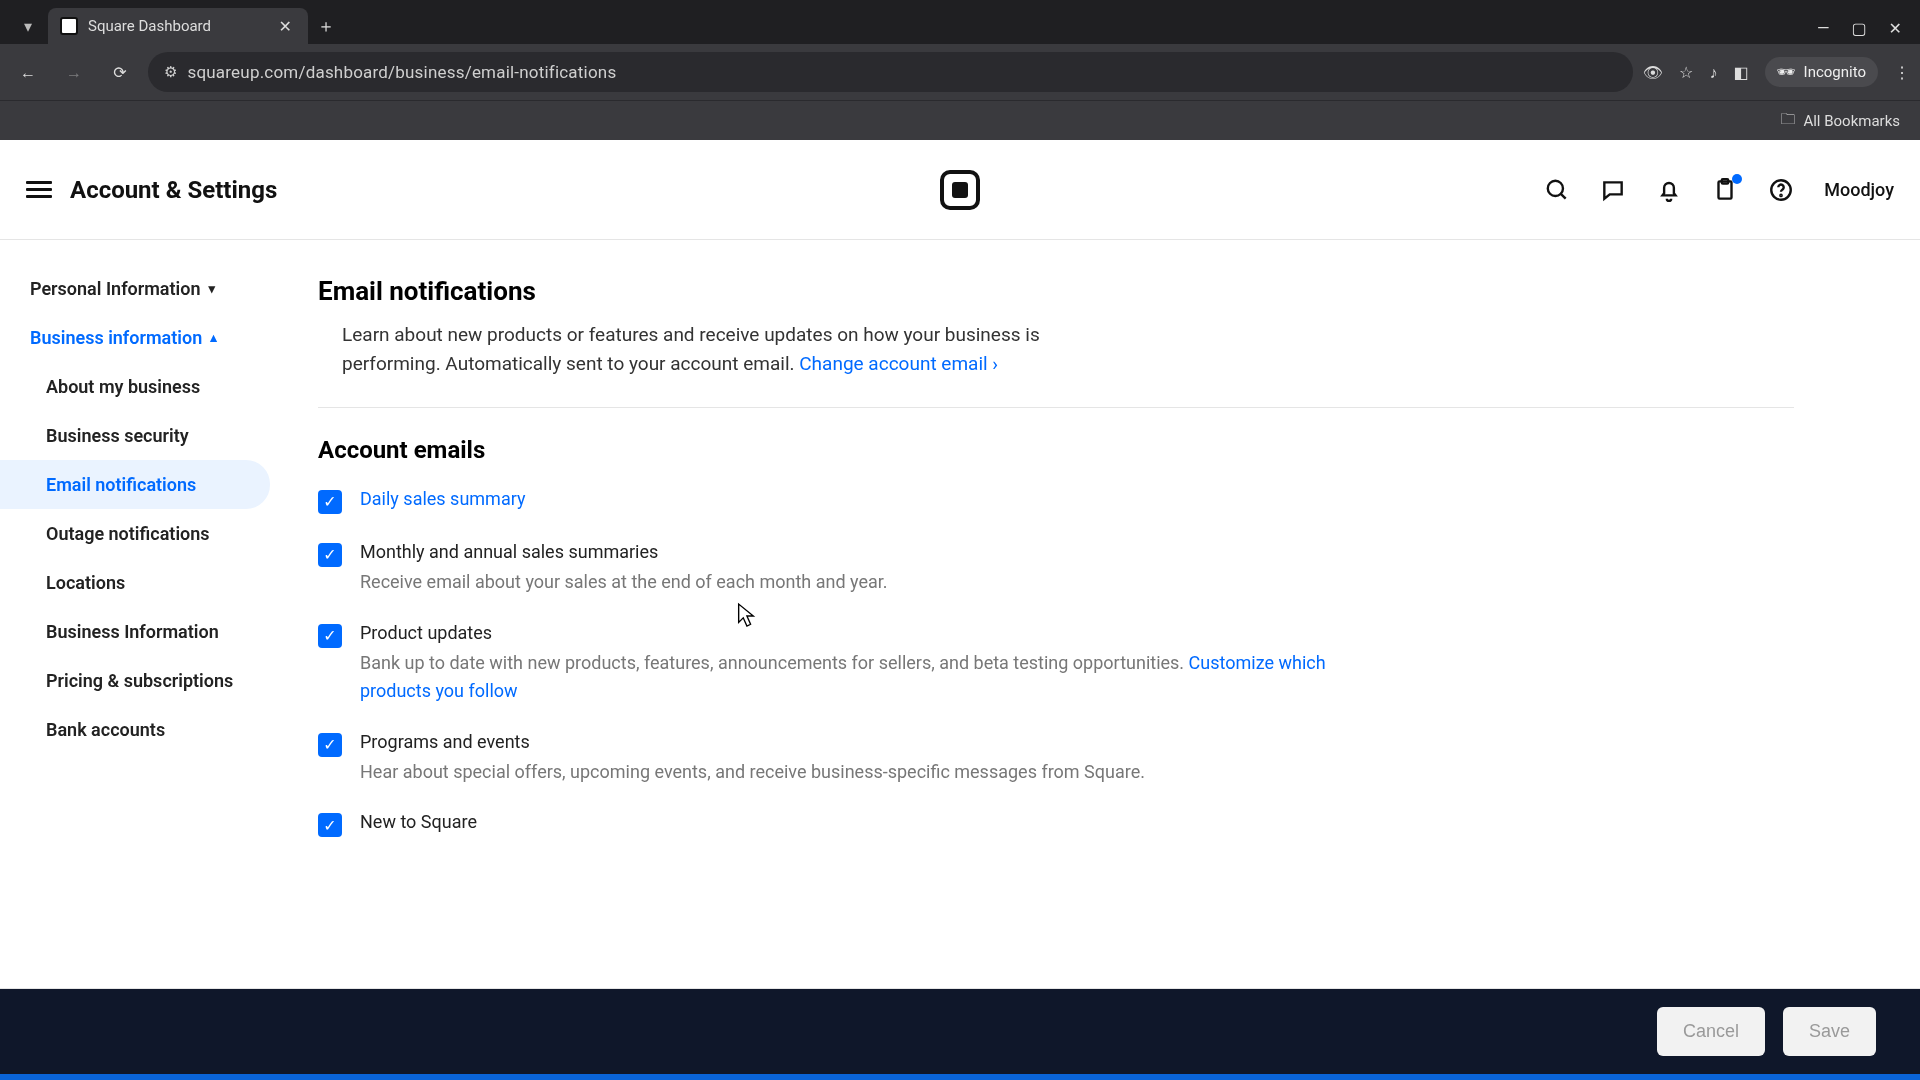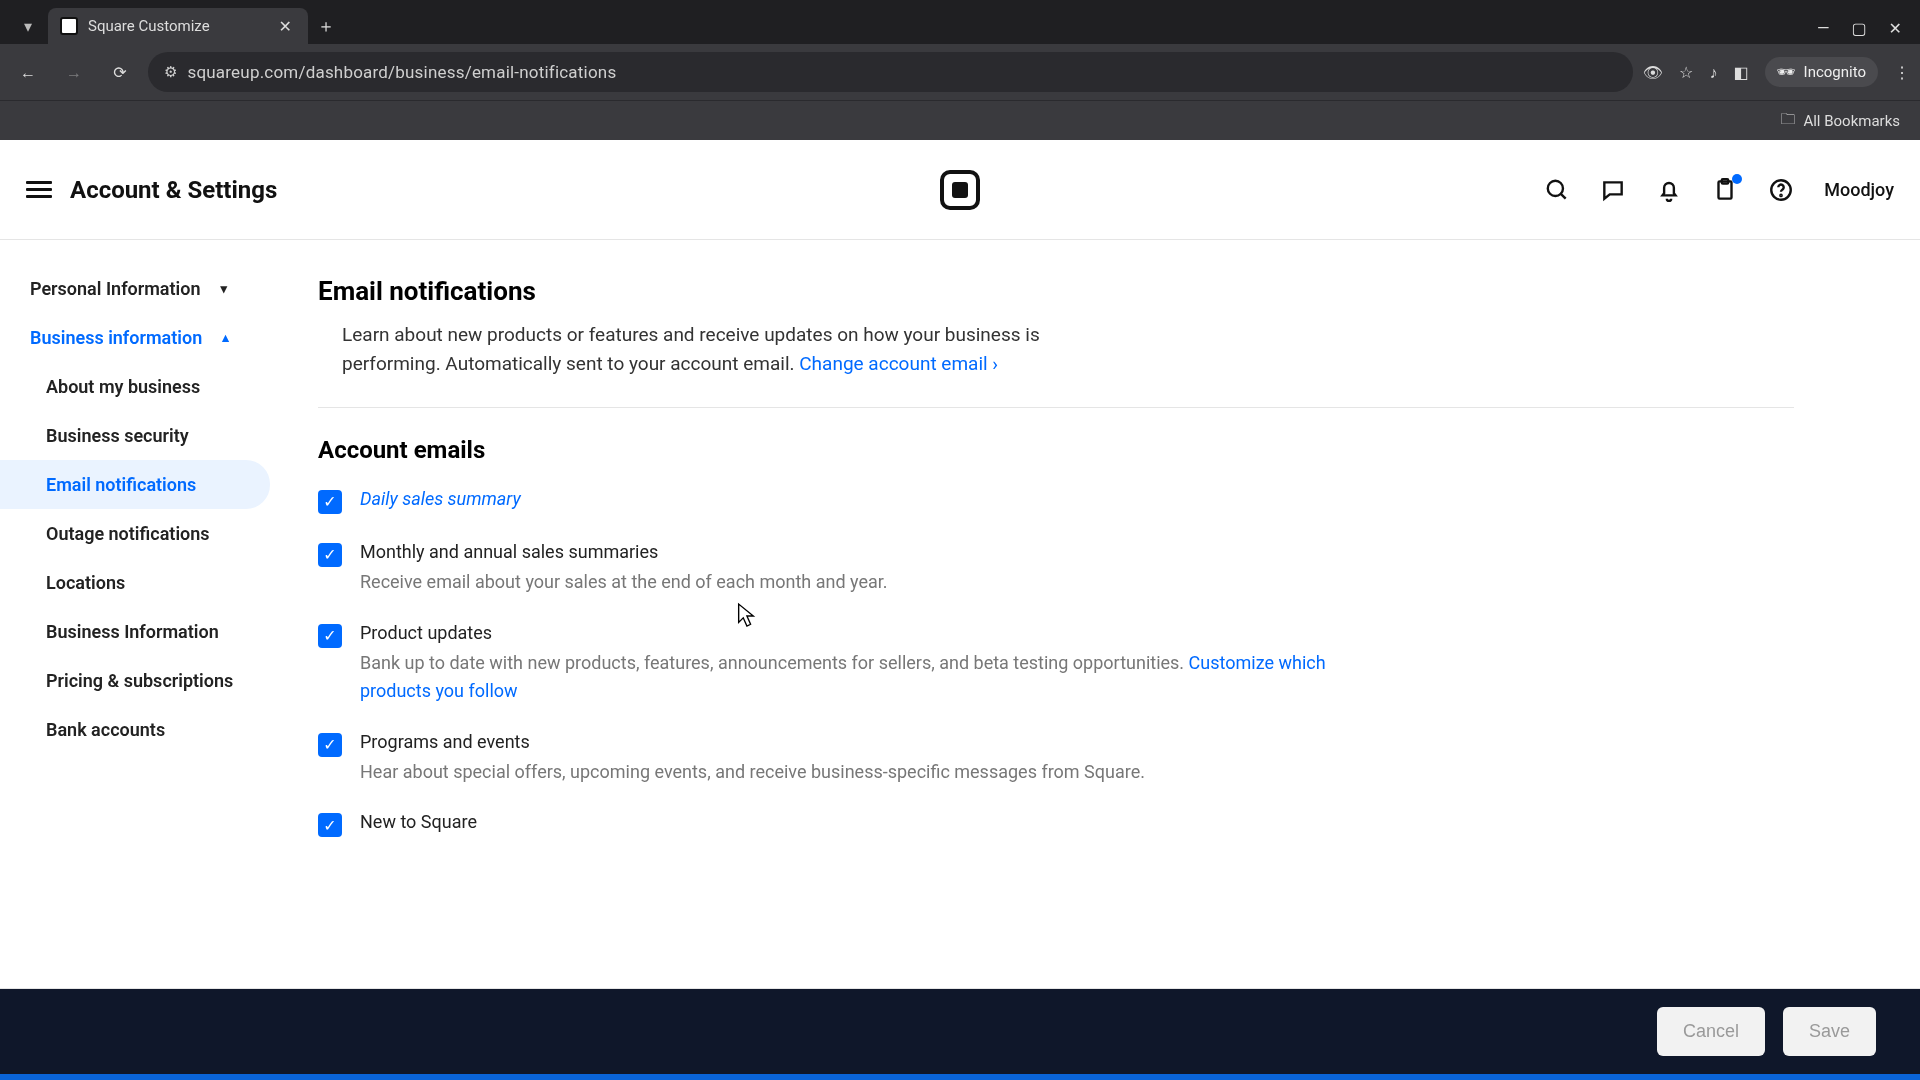--- a/index.html
+++ b/index.html
@@ -40,38 +40,38 @@
   .sq-logo::after { content:""; position:absolute; left:8px; top:8px; width:16px; height:16px; background:#111; border-radius:3px; }
   .appbar-right { margin-left:auto; display:flex; align-items:center; gap:30px; color:#111; }
   .appbar-right .icon { width:26px; height:26px; display:flex; align-items:center; justify-content:center; }
   .clipbadge { position:relative; }
   .clipbadge::after { content:""; position:absolute; top:-3px; right:-4px; width:10px; height:10px; background:#006aff; border-radius:50%; }
   .username { font-size:18px; font-weight:500; }
 
   
   .body { flex:1; display:flex; overflow:hidden; }
   .sidebar { width:282px; padding-top:24px; }
-  .side-section { padding:14px 30px; font-size:18px; color:#222; display:flex; align-items:center; gap:20px; font-weight:600; }
+  .side-section { padding:14px 30px; font-size:18px; color:#222; display:flex; align-items:center; gap:8px; font-weight:600; }
   .side-section.expanded { color:#006aff; }
   .caret { font-size:13px; }
   .side-item { padding:14px 30px 14px 46px; font-size:18px; color:#222; font-weight:600; }
   .side-item.active { background:#eaf3ff; color:#006aff; border-radius:0 24px 24px 0; margin-right:12px; }
 
   .main { flex:1; padding:36px 48px 0 36px; overflow:hidden; position:relative; max-width:1560px; }
   .page-title { font-size:26px; font-weight:700; margin-bottom:14px; }
   .page-desc { font-size:19px; color:#333; line-height:1.55; max-width:760px; margin-bottom:28px;margin-left:24px; }
   .link { color:#006aff; cursor:pointer; }
   .hr { border:none; border-top:1px solid #e5e5e5; margin:0 0 28px 0; }
   .section-title { font-size:24px; font-weight:700; margin-bottom:24px; }
 
   .opt { display:flex; gap:18px; margin-bottom:26px; align-items:flex-start; }
   .chk { width:24px; height:24px; background:#006aff; border-radius:4px; display:flex; align-items:center; justify-content:center; color:#fff; font-size:16px; flex:0 0 24px; margin-top:2px; }
   .opt-body { flex:1; max-width:1040px; }
   .opt-label { font-size:18px; color:#222; margin-bottom:6px; }
-  .opt-label.link { color:#006aff;font-style:italic; }
+  .opt-label.link { color:#006aff; }
   .opt-desc { font-size:18px; color:#777; line-height:1.55; }
 
   
   .footer { position:absolute; left:0; right:0; bottom:0; height:86px; border-top:1px solid #e5e5e5; background:#0f172a; display:flex; align-items:center; justify-content:flex-end; padding:0 44px; gap:18px; }
   .btn { padding:14px 26px; border-radius:6px; font-size:18px; background:#f2f2f2; color:#9a9a9a; border:none; }
 
   
   .cursor { position:absolute; width:22px; height:28px; pointer-events:none; }
   .cursor svg { width:100%; height:100%; }
 
@@ -80,21 +80,21 @@
 </style>
 </head>
 <body>
 
 <div class="browser-shell">
 
   <div class="tabstrip">
     <div class="tab-search">▾</div>
     <div class="tab">
       <span class="favicon"></span>
-      <span class="title">Square Customize</span>
+      <span class="title">Square Dashboard</span>
       <span class="close">✕</span>
     </div>
     <div class="newtab">＋</div>
     <div class="win-controls">
       <span>―</span>
       <span>▢</span>
       <span>✕</span>
     </div>
   </div>
 

